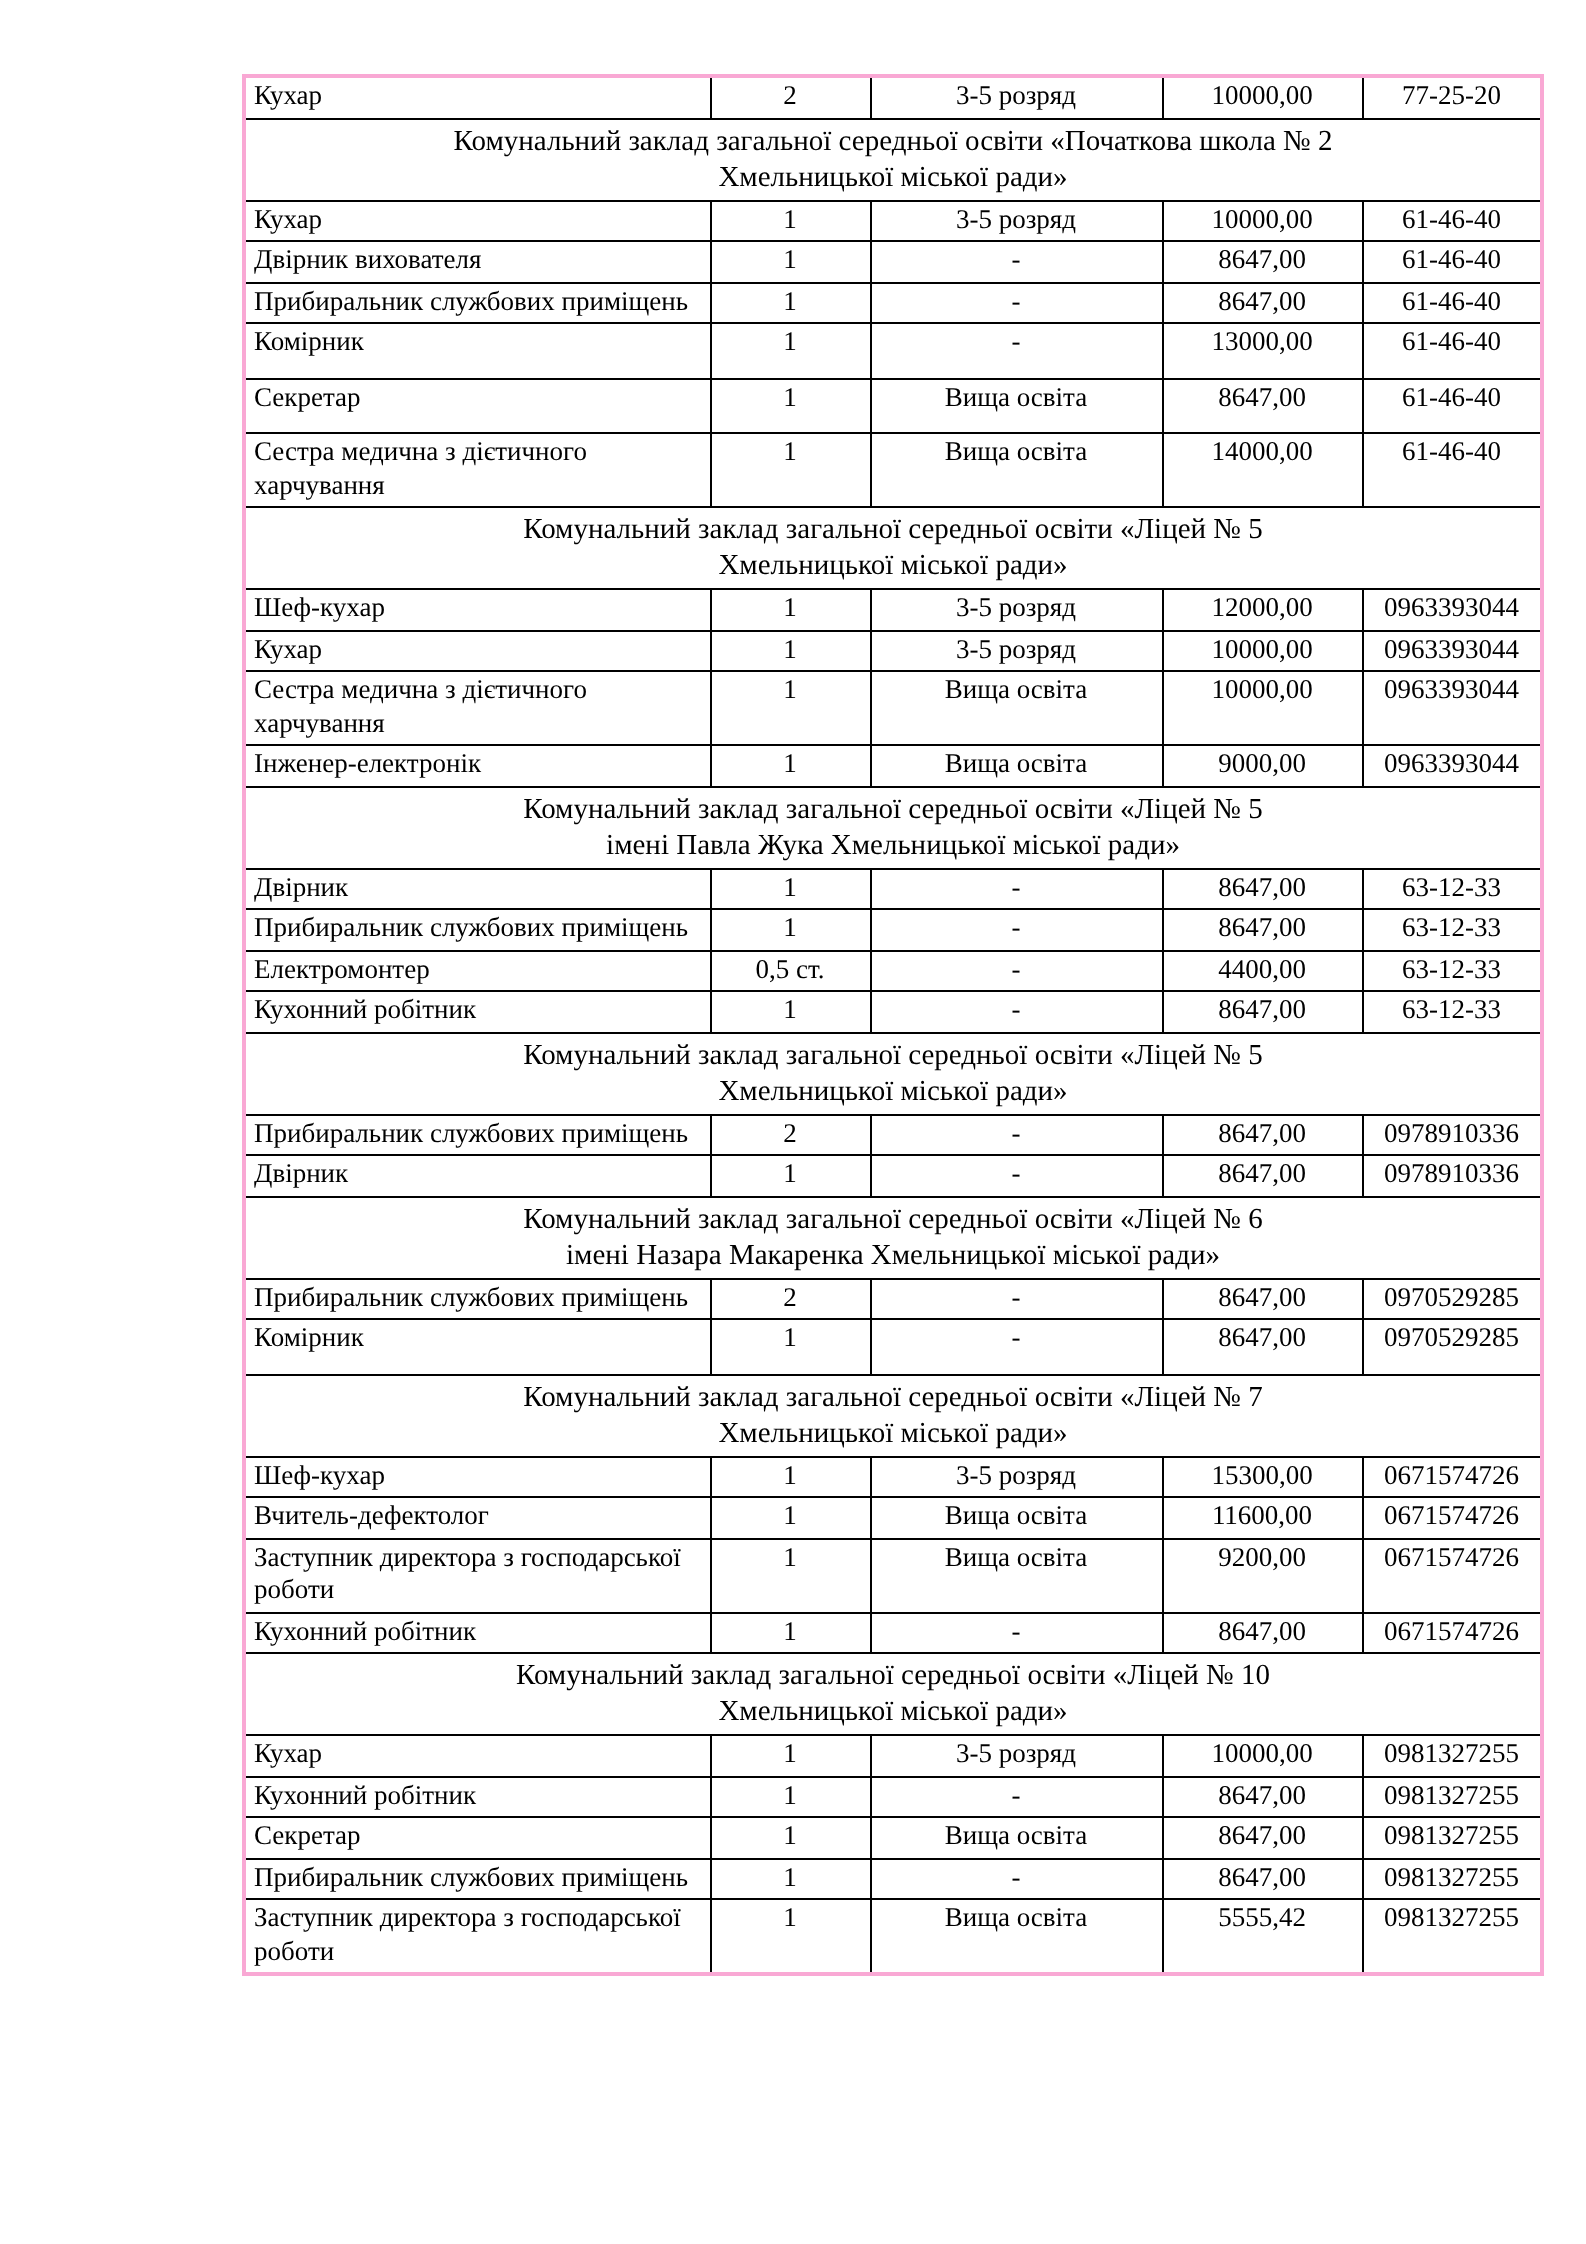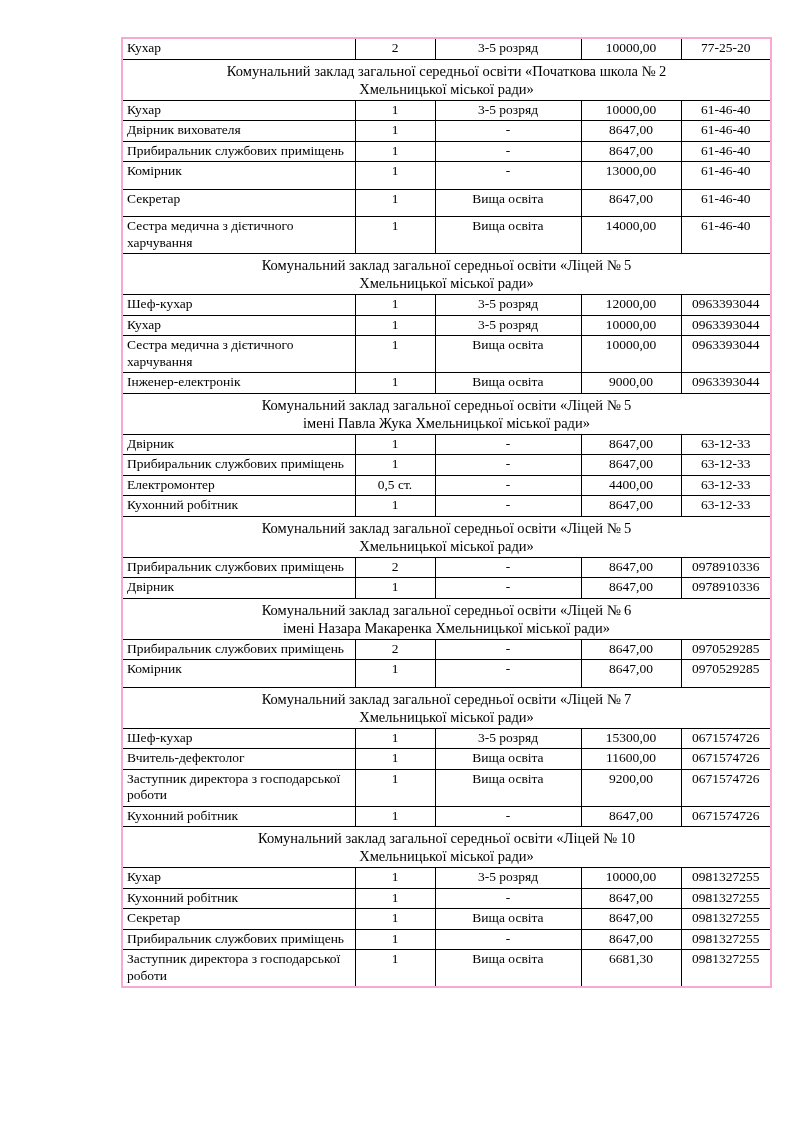--- a/index.html
+++ b/index.html
@@ -294,18 +294,18 @@
           <td class="cell-position">Прибиральник службових приміщень</td>
           <td class="cell-count">1</td>
           <td class="cell-education">-</td>
           <td class="cell-salary">8647,00</td>
           <td class="cell-phone">0981327255</td>
         </tr>
         <tr class="vacancy-row">
           <td class="cell-position">Заступник директора з господарської роботи</td>
           <td class="cell-count">1</td>
           <td class="cell-education">Вища освіта</td>
-          <td class="cell-salary">6681,30</td>
+          <td class="cell-salary">5555,42</td>
           <td class="cell-phone">0981327255</td>
         </tr>
       </tbody>
   </table>
 </div>
 
 </body></html>

